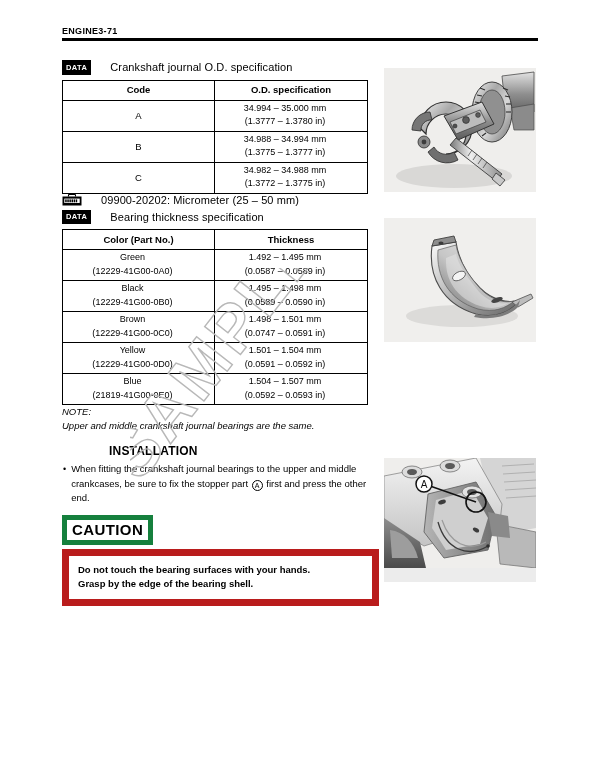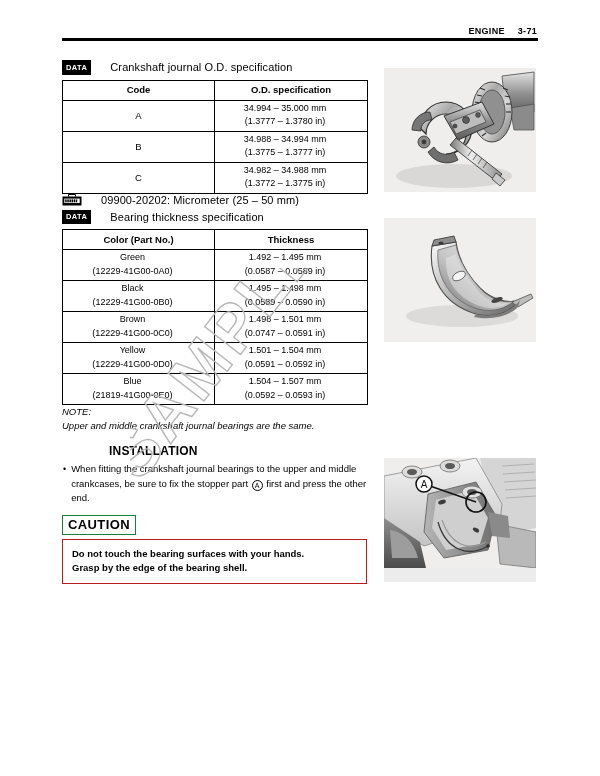--- a/index.html
+++ b/index.html
@@ -26,23 +26,22 @@
 
   
   .header {
     position: absolute;
     left: 62px;
     top: 26px;
     width: 476px;
   }
   .header-line {
     display: flex;
-    justify-content: flex-end;
+    justify-content: flex-start;
     align-items: baseline;
-    gap: 13px;
     font-size: 9px;
     font-weight: bold;
     letter-spacing: 0.3px;
     padding-right: 1px;
   }
   .header-rule {
     margin-top: 2px;
     height: 3px;
     background: #000;
   }
@@ -173,29 +172,29 @@
     line-height: 9px;
     text-align: center;
     font-size: 7px;
     font-style: normal;
     vertical-align: -1px;
     margin: 0 1px;
   }
 
   .caution-tag {
     display: inline-block;
-    border: 1px solid #15803d;
-    font-size: 13px;
+    border: 5px solid #15803d;
+    font-size: 15px;
     font-weight: bold;
     letter-spacing: 0.4px;
     padding: 1px 5px 2px 5px;
     margin-bottom: 4px;
   }
   .caution-box {
-    border: 1px solid #b91c1c;
+    border: 7px solid #b91c1c;
     padding: 7px 9px 8px 9px;
     width: 285px;
   }
   .caution-box p {
     margin: 0;
     font-size: 9.5px;
     font-weight: bold;
     line-height: 14px;
   }
 

